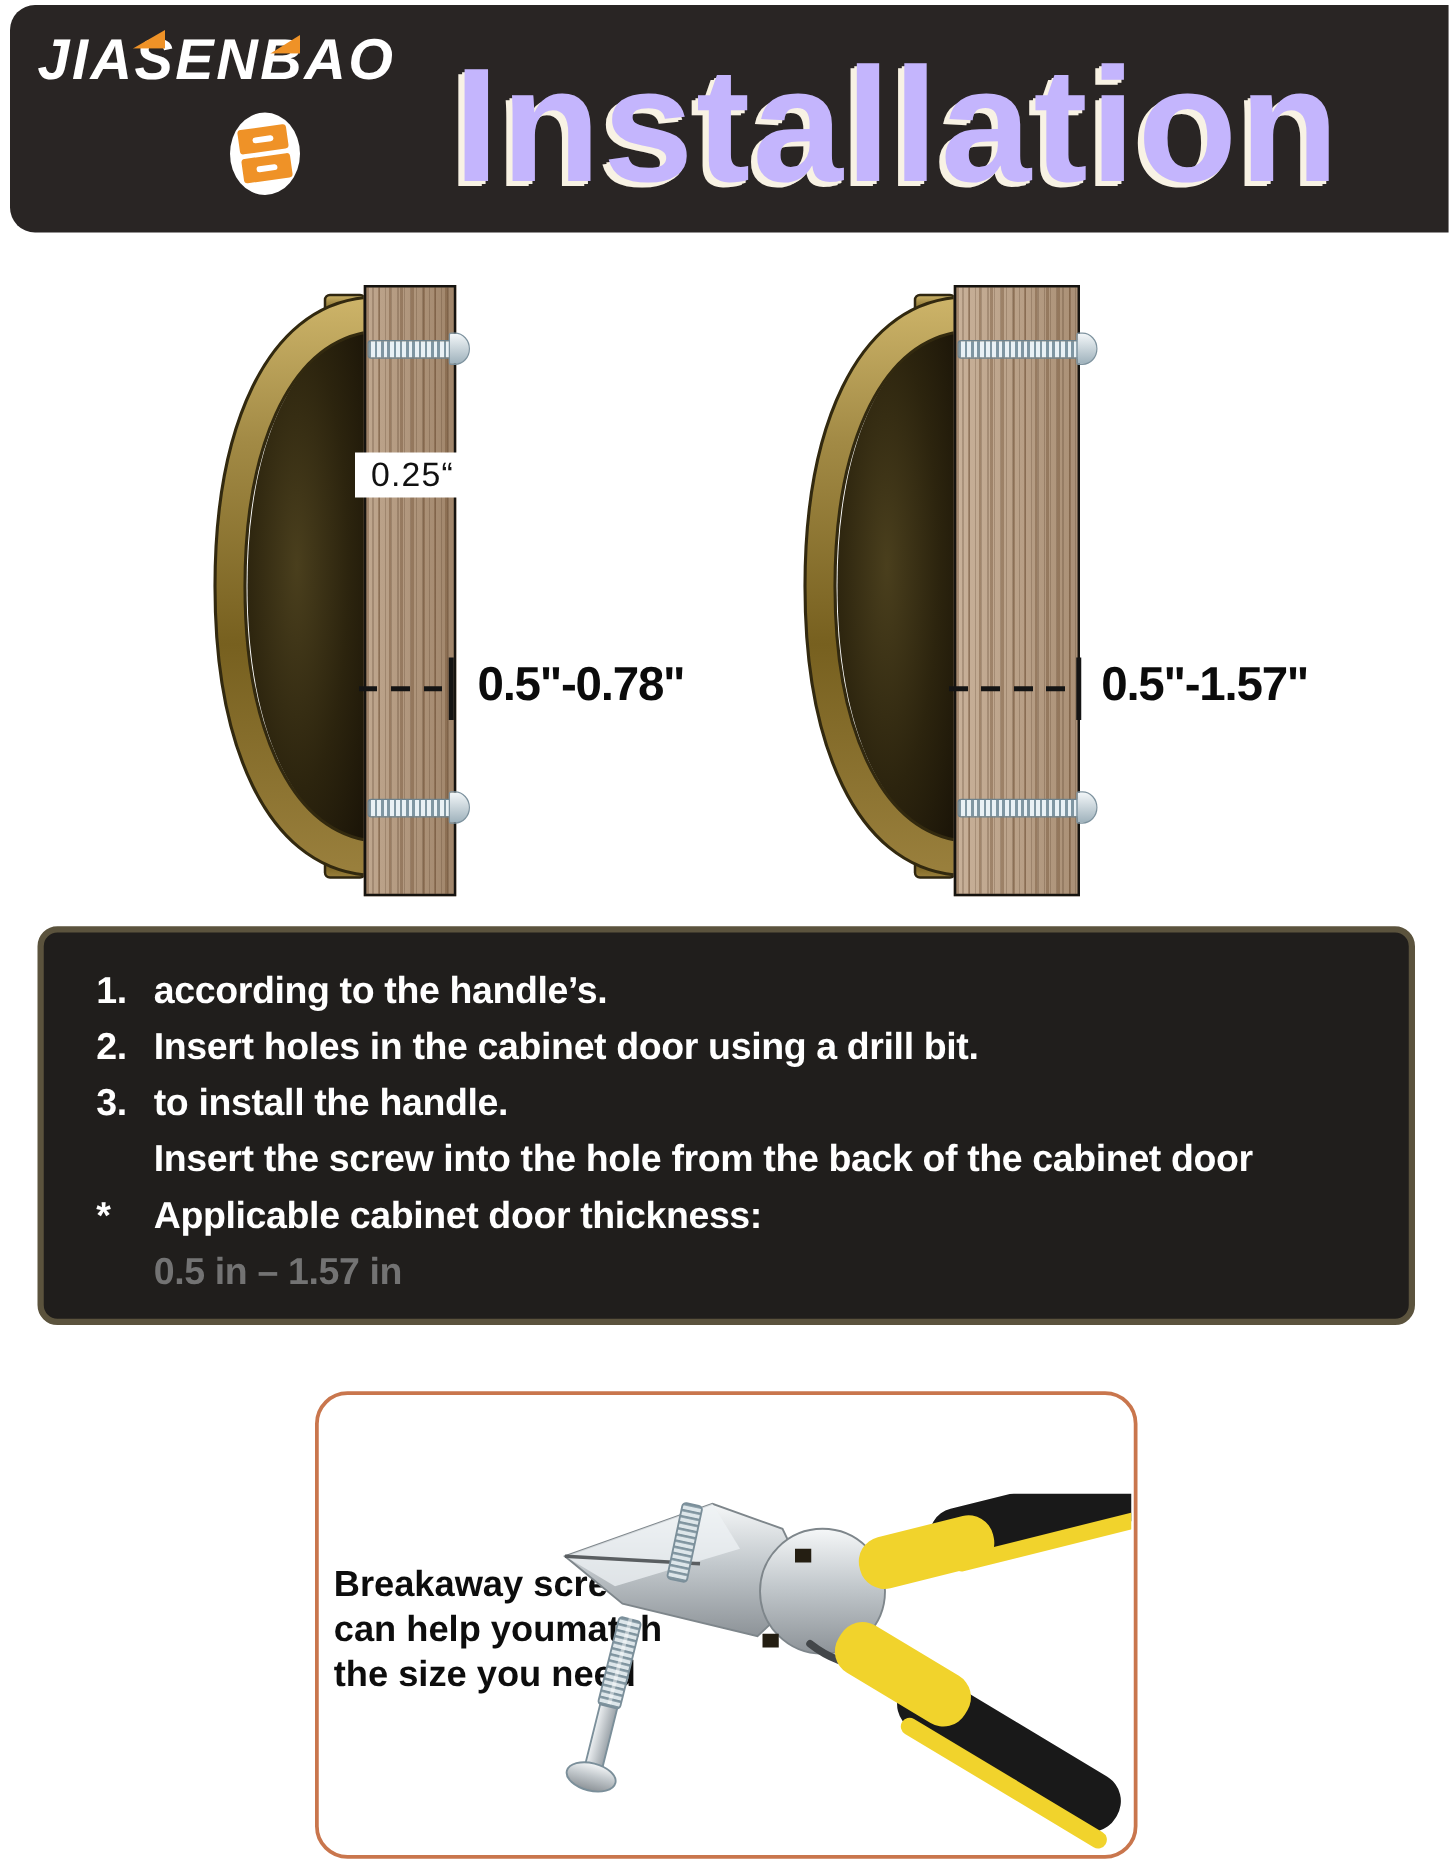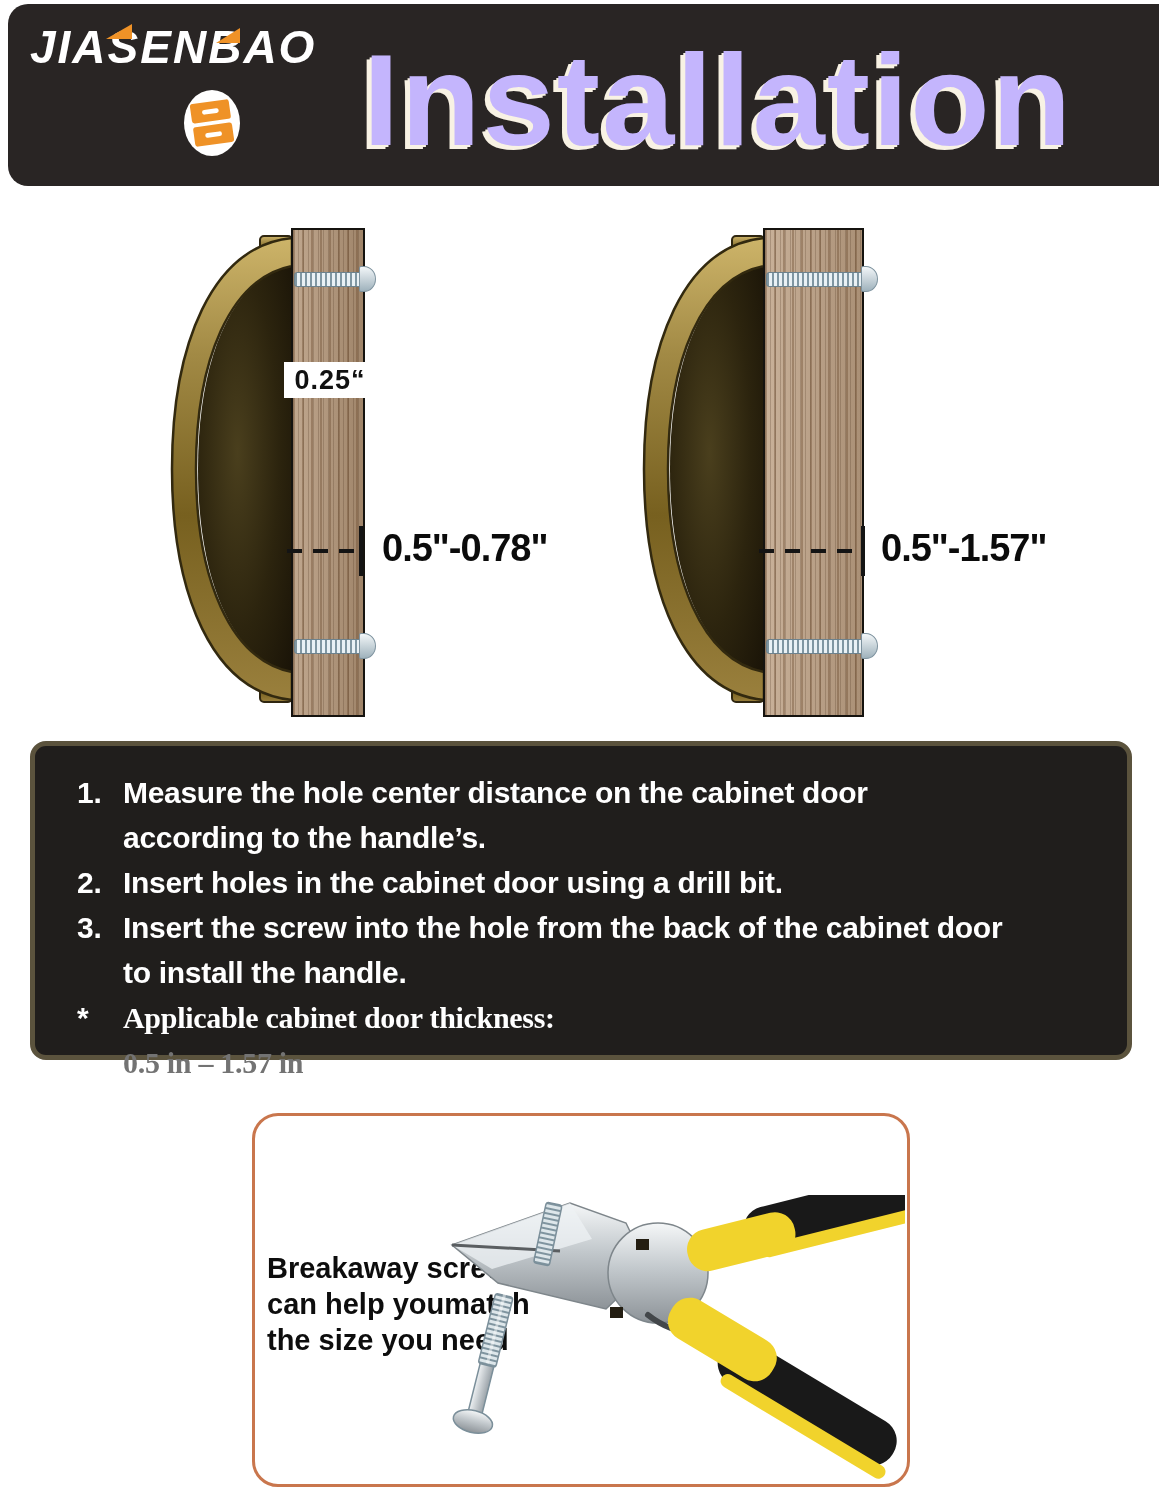--- a/index.html
+++ b/index.html
@@ -38,42 +38,42 @@
     border:1px solid #6d828d;}
   .screw .head{position:absolute;right:0;top:1px;width:15px;height:24px;
     background:linear-gradient(180deg,#f2f6f8,#9fb2bc);border:1px solid #7d929e;
     border-radius:2px 12px 12px 2px / 2px 13px 13px 2px;}
   .screw-lt{left:294px;top:265px;width:82px;}
   .screw-lb{left:294px;top:632px;width:82px;}
   .screw-rt{left:766px;top:265px;width:112px;}
   .screw-rb{left:766px;top:632px;width:112px;}
   .depth-label{position:absolute;left:284px;top:362px;width:92px;height:36px;background:#ffffff;
     display:flex;align-items:center;justify-content:center;
-    font-size:27px;font-weight:bold;color:#111;letter-spacing:1px;}
+    font-size:27px;font-weight:normal;color:#111;letter-spacing:1px;}
   .dash{position:absolute;top:549px;height:4px;
     background:repeating-linear-gradient(90deg,#141414 0 15px,rgba(0,0,0,0) 15px 26px);}
   .dash-l{left:287px;width:74px;}
   .dash-r{left:759px;width:102px;}
   .tick{position:absolute;top:526px;width:4px;height:50px;background:#141414;}
   .tick-l{left:359px;}
   .tick-r{left:861px;}
   .dist{position:absolute;top:527px;font-size:38px;font-weight:bold;color:#0b0b0b;
     letter-spacing:-1px;white-space:nowrap;}
   .dist-l{left:382px;}
   .dist-r{left:881px;}
 
   
   .panel{position:absolute;left:30px;top:741px;width:1102px;height:319px;box-sizing:border-box;
     background:#201e1c;border:5px solid #5b533d;border-radius:16px;
     padding:24px 10px 0 42px;color:#ffffff;}
   .inst-row{display:flex;font-size:30px;line-height:45px;font-weight:bold;letter-spacing:-0.3px;}
   .inst-num{width:46px;flex:none;}
   .inst-text span{display:block;white-space:nowrap;}
   .note-hl{color:#737373;}
-  .note-line{white-space:nowrap;font-family:Liberation Serif, serif;}
+  .note-line{white-space:nowrap;}
 
   
   .tipbox{position:absolute;left:252px;top:1113px;width:658px;height:374px;box-sizing:border-box;
     background:#ffffff;border:3px solid #c9764d;border-radius:26px;}
   .tip-text{position:absolute;left:12px;top:134px;font-size:29px;line-height:36px;
     font-weight:bold;color:#0d0d0d;}
   .tip-text span{display:block;white-space:nowrap;}
   .pliers{position:absolute;left:185px;top:79px;width:465px;height:290px;}
 </style>
 </head>
@@ -154,35 +154,34 @@
       </div>
     <div class="dash dash-r"></div>
     <div class="tick tick-r"></div>
     <div class="dist dist-r">0.5"-1.57"</div>
   </div>
 
   <div class="panel">
     <div class="inst-row">
       <div class="inst-num">1.</div>
       <div class="inst-text">
-        <span>Measure the hole center distance on the cabinet door</span>
         <span>according to the handle’s.</span>
       </div>
     </div>
     <div class="inst-row">
       <div class="inst-num">2.</div>
       <div class="inst-text">
         <span>Insert holes in the cabinet door using a drill bit.</span>
       </div>
     </div>
     <div class="inst-row">
       <div class="inst-num">3.</div>
       <div class="inst-text">
+        <span>to install the handle.</span>
         <span>Insert the screw into the hole from the back of the cabinet door</span>
-        <span>to install the handle.</span>
       </div>
     </div>
     <div class="inst-row">
       <div class="inst-num">*</div>
       <div class="inst-text">
         <span class="note-line">
             <span>Applicable cabinet door thickness: </span>
             <span class="note-hl">0.5 in – 1.57 in</span>
             <span>.</span>
           </span>

